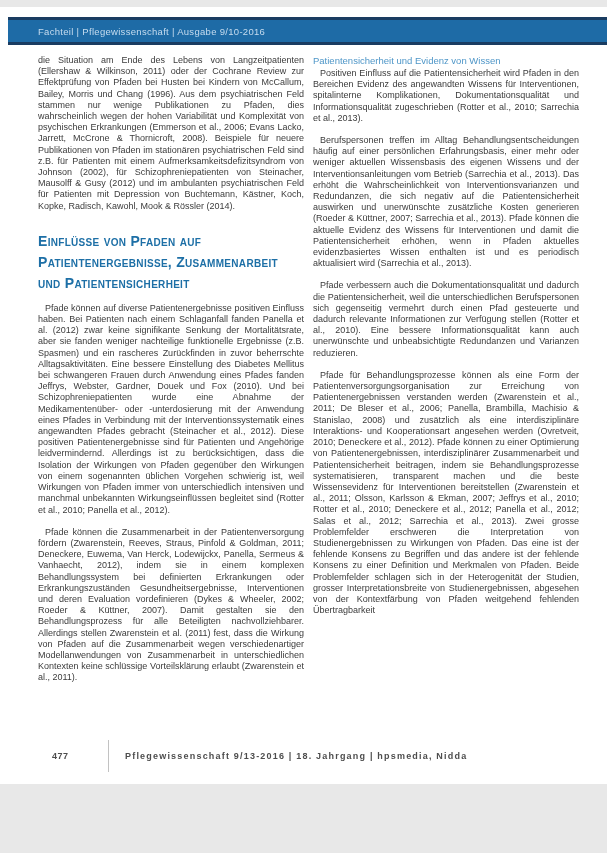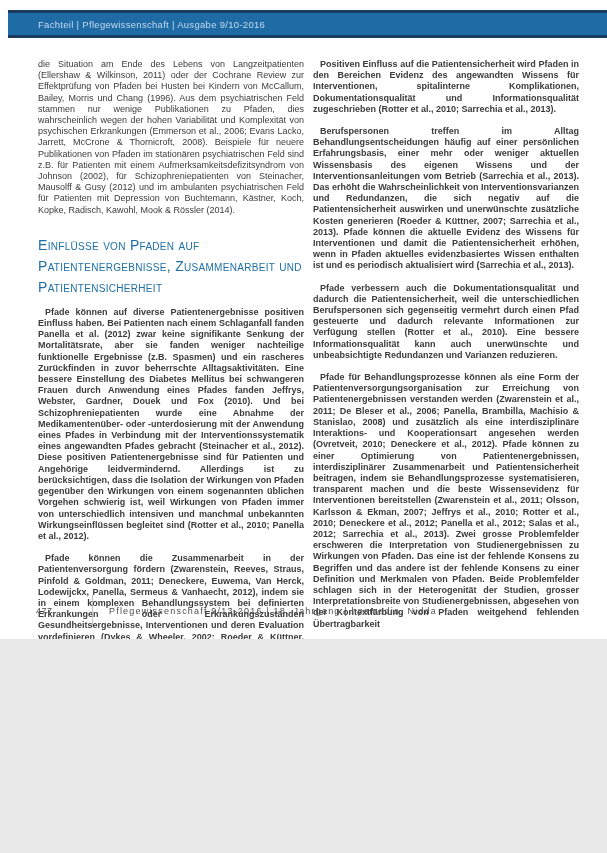--- a/index.html
+++ b/index.html
@@ -1,82 +1,83 @@
 <!DOCTYPE html>
 <html><head>
 <meta charset="utf-8">
 <style>
   html,body{margin:0;padding:0;background:#e8e8e8;}
   .page{
     position:relative;
-    width:607px;height:639px;
+    width:607px;height:777px;
     background:#ffffff;
     overflow:hidden;
     font-family:"Liberation Sans", sans-serif;
-    margin:0 auto;
+    margin:7px auto;
   }
   
   .header-bar{
     position:absolute;
     left:8px;top:10px;width:592px;height:22px;
     background:#1e6ba6;
     border-top:3px solid #1a3c61;
     border-bottom:3px solid #1a3c61;
     display:flex;align-items:center;
     box-sizing:content-box;
     padding-left:30px;
   }
   .header-bar span{
     color:#c6dcef;
     font-size:9.5px;
     letter-spacing:0.3px;
   }
   
   .content{
     position:absolute;
-    top:59px;left:38px;
+    top:48px;left:38px;
     width:541px;
     display:flex;
     gap:9px;
   }
   .col{
     width:266px;
     font-size:9px;
     line-height:11.2px;
     color:#3b3b3b;
     text-align:justify;
   }
   .body-par{margin:0 0 11px 0;}
-  .body-par.indent{text-indent:7px;font-weight:bold;}
+  .body-par.indent{text-indent:7px;}
   .section-heading{
     font-variant:small-caps;
-    font-weight:normal;
+    font-weight:bold;
     font-size:14px;
     line-height:21px;
     letter-spacing:0.3px;
     color:#1d6fa6;
     text-align:left;
     margin:19px 0 9px 0;
   }
   .sub-heading{
     font-weight:normal;
     font-size:9.5px;
     line-height:12px;
     color:#4e96c8;
     text-align:left;
     margin:0 0 1px 0;
   }
   
   .footer{
     position:absolute;
-    left:36px;right:20px;bottom:10px;
+    left:52px;right:20px;bottom:10px;
     height:36px;
     display:flex;align-items:center;
     color:#4d4d4d;
     font-size:9px;
+    font-weight:bold;
   }
   .footer .page-number{width:56px;letter-spacing:0.5px;}
   .footer-divider{
     width:1px;height:32px;
     background:#c2c2c2;
     margin-right:16px;
   }
   .footer .journal-line{letter-spacing:1.2px;}
 </style>
 </head>
@@ -91,20 +92,21 @@
   <div class="content">
 
     <div class="col">
       <p class="body-par">die Situation am Ende des Lebens von Langzeitpatienten (Ellershaw &amp; Wilkinson, 2011) oder der Cochrane Review zur Effektprüfung von Pfaden bei Husten bei Kindern von McCallum, Bailey, Morris und Chang (1996). Aus dem psychiatrischen Feld stammen nur wenige Publikationen zu Pfaden, dies wahrscheinlich wegen der hohen Variabilität und Komplexität von psychischen Erkrankungen (Emmerson et al., 2006; Evans Lacko, Jarrett, McCrone &amp; Thornicroft, 2008). Beispiele für neuere Publikationen von Pfaden im stationären psychiatrischen Feld sind z.B. für Patienten mit einem Aufmerksamkeitsdefizitsyndrom von Johnson (2002), für Schizophreniepatienten von Steinacher, Mausolff &amp; Gusy (2012) und im ambulanten psychiatrischen Feld für Patienten mit Depression von Buchtemann, Kästner, Koch, Kopke, Radisch, Kawohl, Mook &amp; Rössler (2014).</p>
       <h2 class="section-heading">Einflüsse von Pfaden auf Patientenergebnisse, Zusammenarbeit und Patientensicherheit</h2>
       <p class="body-par indent">Pfade können auf diverse Patientenergebnisse positiven Einfluss haben. Bei Patienten nach einem Schlaganfall fanden Panella et al. (2012) zwar keine signifikante Senkung der Mortalitätsrate, aber sie fanden weniger nachteilige funktionelle Ergebnisse (z.B. Spasmen) und ein rascheres Zurückfinden in zuvor beherrschte Alltagsaktivitäten. Eine bessere Einstellung des Diabetes Mellitus bei schwangeren Frauen durch Anwendung eines Pfades fanden Jeffrys, Webster, Gardner, Douek und Fox (2010). Und bei Schizophreniepatienten wurde eine Abnahme der Medikamentenüber- oder -unterdosierung mit der Anwendung eines Pfades in Verbindung mit der Interventionssystematik eines angewandten Pfades gebracht (Steinacher et al., 2012). Diese positiven Patientenergebnisse sind für Patienten und Angehörige leidvermindernd. Allerdings ist zu berücksichtigen, dass die Isolation der Wirkungen von Pfaden gegenüber den Wirkungen von einem sogenannten üblichen Vorgehen schwierig ist, weil Wirkungen von Pfaden immer von unterschiedlich intensiven und manchmal unbekannten Wirkungseinflüssen begleitet sind (Rotter et al., 2010; Panella et al., 2012).</p>
       <p class="body-par indent">Pfade können die Zusammenarbeit in der Patientenversorgung fördern (Zwarenstein, Reeves, Straus, Pinfold &amp; Goldman, 2011; Deneckere, Euwema, Van Herck, Lodewijckx, Panella, Sermeus &amp; Vanhaecht, 2012), indem sie in einem komplexen Behandlungssystem bei definierten Erkrankungen oder Erkrankungszuständen Gesundheitsergebnisse, Interventionen und deren Evaluation vordefinieren (Dykes &amp; Wheeler, 2002; Roeder &amp; Küttner, 2007). Damit gestalten sie den Behandlungsprozess für alle Beteiligten nachvollziehbarer. Allerdings stellen Zwarenstein et al. (2011) fest, dass die Wirkung von Pfaden auf die Zusammenarbeit wegen verschiedenartiger Modellanwendungen von Zusammenarbeit in unterschiedlichen Kontexten keine schlüssige Vorteilsklärung erlaubt (Zwarenstein et al., 2011).</p>
     </div>
 
     <div class="col">
+      <h3 class="sub-heading">Patientensicherheit und Evidenz von Wissen</h3>
       <p class="body-par indent">Positiven Einfluss auf die Patientensicherheit wird Pfaden in den Bereichen Evidenz des angewandten Wissens für Interventionen, spitalinterne Komplikationen, Dokumentationsqualität und Informationsqualität zugeschrieben (Rotter et al., 2010; Sarrechia et al., 2013).</p>
       <p class="body-par indent">Berufspersonen treffen im Alltag Behandlungsentscheidungen häufig auf einer persönlichen Erfahrungsbasis, einer mehr oder weniger aktuellen Wissensbasis des eigenen Wissens und der Interventionsanleitungen vom Betrieb (Sarrechia et al., 2013). Das erhöht die Wahrscheinlichkeit von Interventionsvarianzen und Redundanzen, die sich negativ auf die Patientensicherheit auswirken und unerwünschte zusätzliche Kosten generieren (Roeder &amp; Küttner, 2007; Sarrechia et al., 2013). Pfade können die aktuelle Evidenz des Wissens für Interventionen und damit die Patientensicherheit erhöhen, wenn in Pfaden aktuelles evidenzbasiertes Wissen enthalten ist und es periodisch aktualisiert wird (Sarrechia et al., 2013).</p>
       <p class="body-par indent">Pfade verbessern auch die Dokumentationsqualität und dadurch die Patientensicherheit, weil die unterschiedlichen Berufspersonen sich gegenseitig vermehrt durch einen Pfad gesteuerte und dadurch relevante Informationen zur Verfügung stellen (Rotter et al., 2010). Eine bessere Informationsqualität kann auch unerwünschte und unbeabsichtigte Redundanzen und Varianzen reduzieren.</p>
       <p class="body-par indent">Pfade für Behandlungsprozesse können als eine Form der Patientenversorgungsorganisation zur Erreichung von Patientenergebnissen verstanden werden (Zwarenstein et al., 2011; De Bleser et al., 2006; Panella, Brambilla, Machisio &amp; Stanislao, 2008) und zusätzlich als eine interdisziplinäre Interaktions- und Kooperationsart angesehen werden (Ovretveit, 2010; Deneckere et al., 2012). Pfade können zu einer Optimierung von Patientenergebnissen, interdisziplinärer Zusammenarbeit und Patientensicherheit beitragen, indem sie Behandlungsprozesse systematisieren, transparent machen und die beste Wissensevidenz für Interventionen bereitstellen (Zwarenstein et al., 2011; Olsson, Karlsson &amp; Ekman, 2007; Jeffrys et al., 2010; Rotter et al., 2010; Deneckere et al., 2012; Panella et al., 2012; Salas et al., 2012; Sarrechia et al., 2013). Zwei grosse Problemfelder erschweren die Interpretation von Studienergebnissen zu Wirkungen von Pfaden. Das eine ist der fehlende Konsens zu Begriffen und das andere ist der fehlende Konsens zu einer Definition und Merkmalen von Pfaden. Beide Problemfelder schlagen sich in der Heterogenität der Studien, grosser Interpretationsbreite von Studienergebnissen, abgesehen von der Kontextfärbung von Pfaden weitgehend fehlenden Übertragbarkeit</p>
     </div>
 
   </div>
 
   <div class="footer">
     <span class="page-number">477</span>

